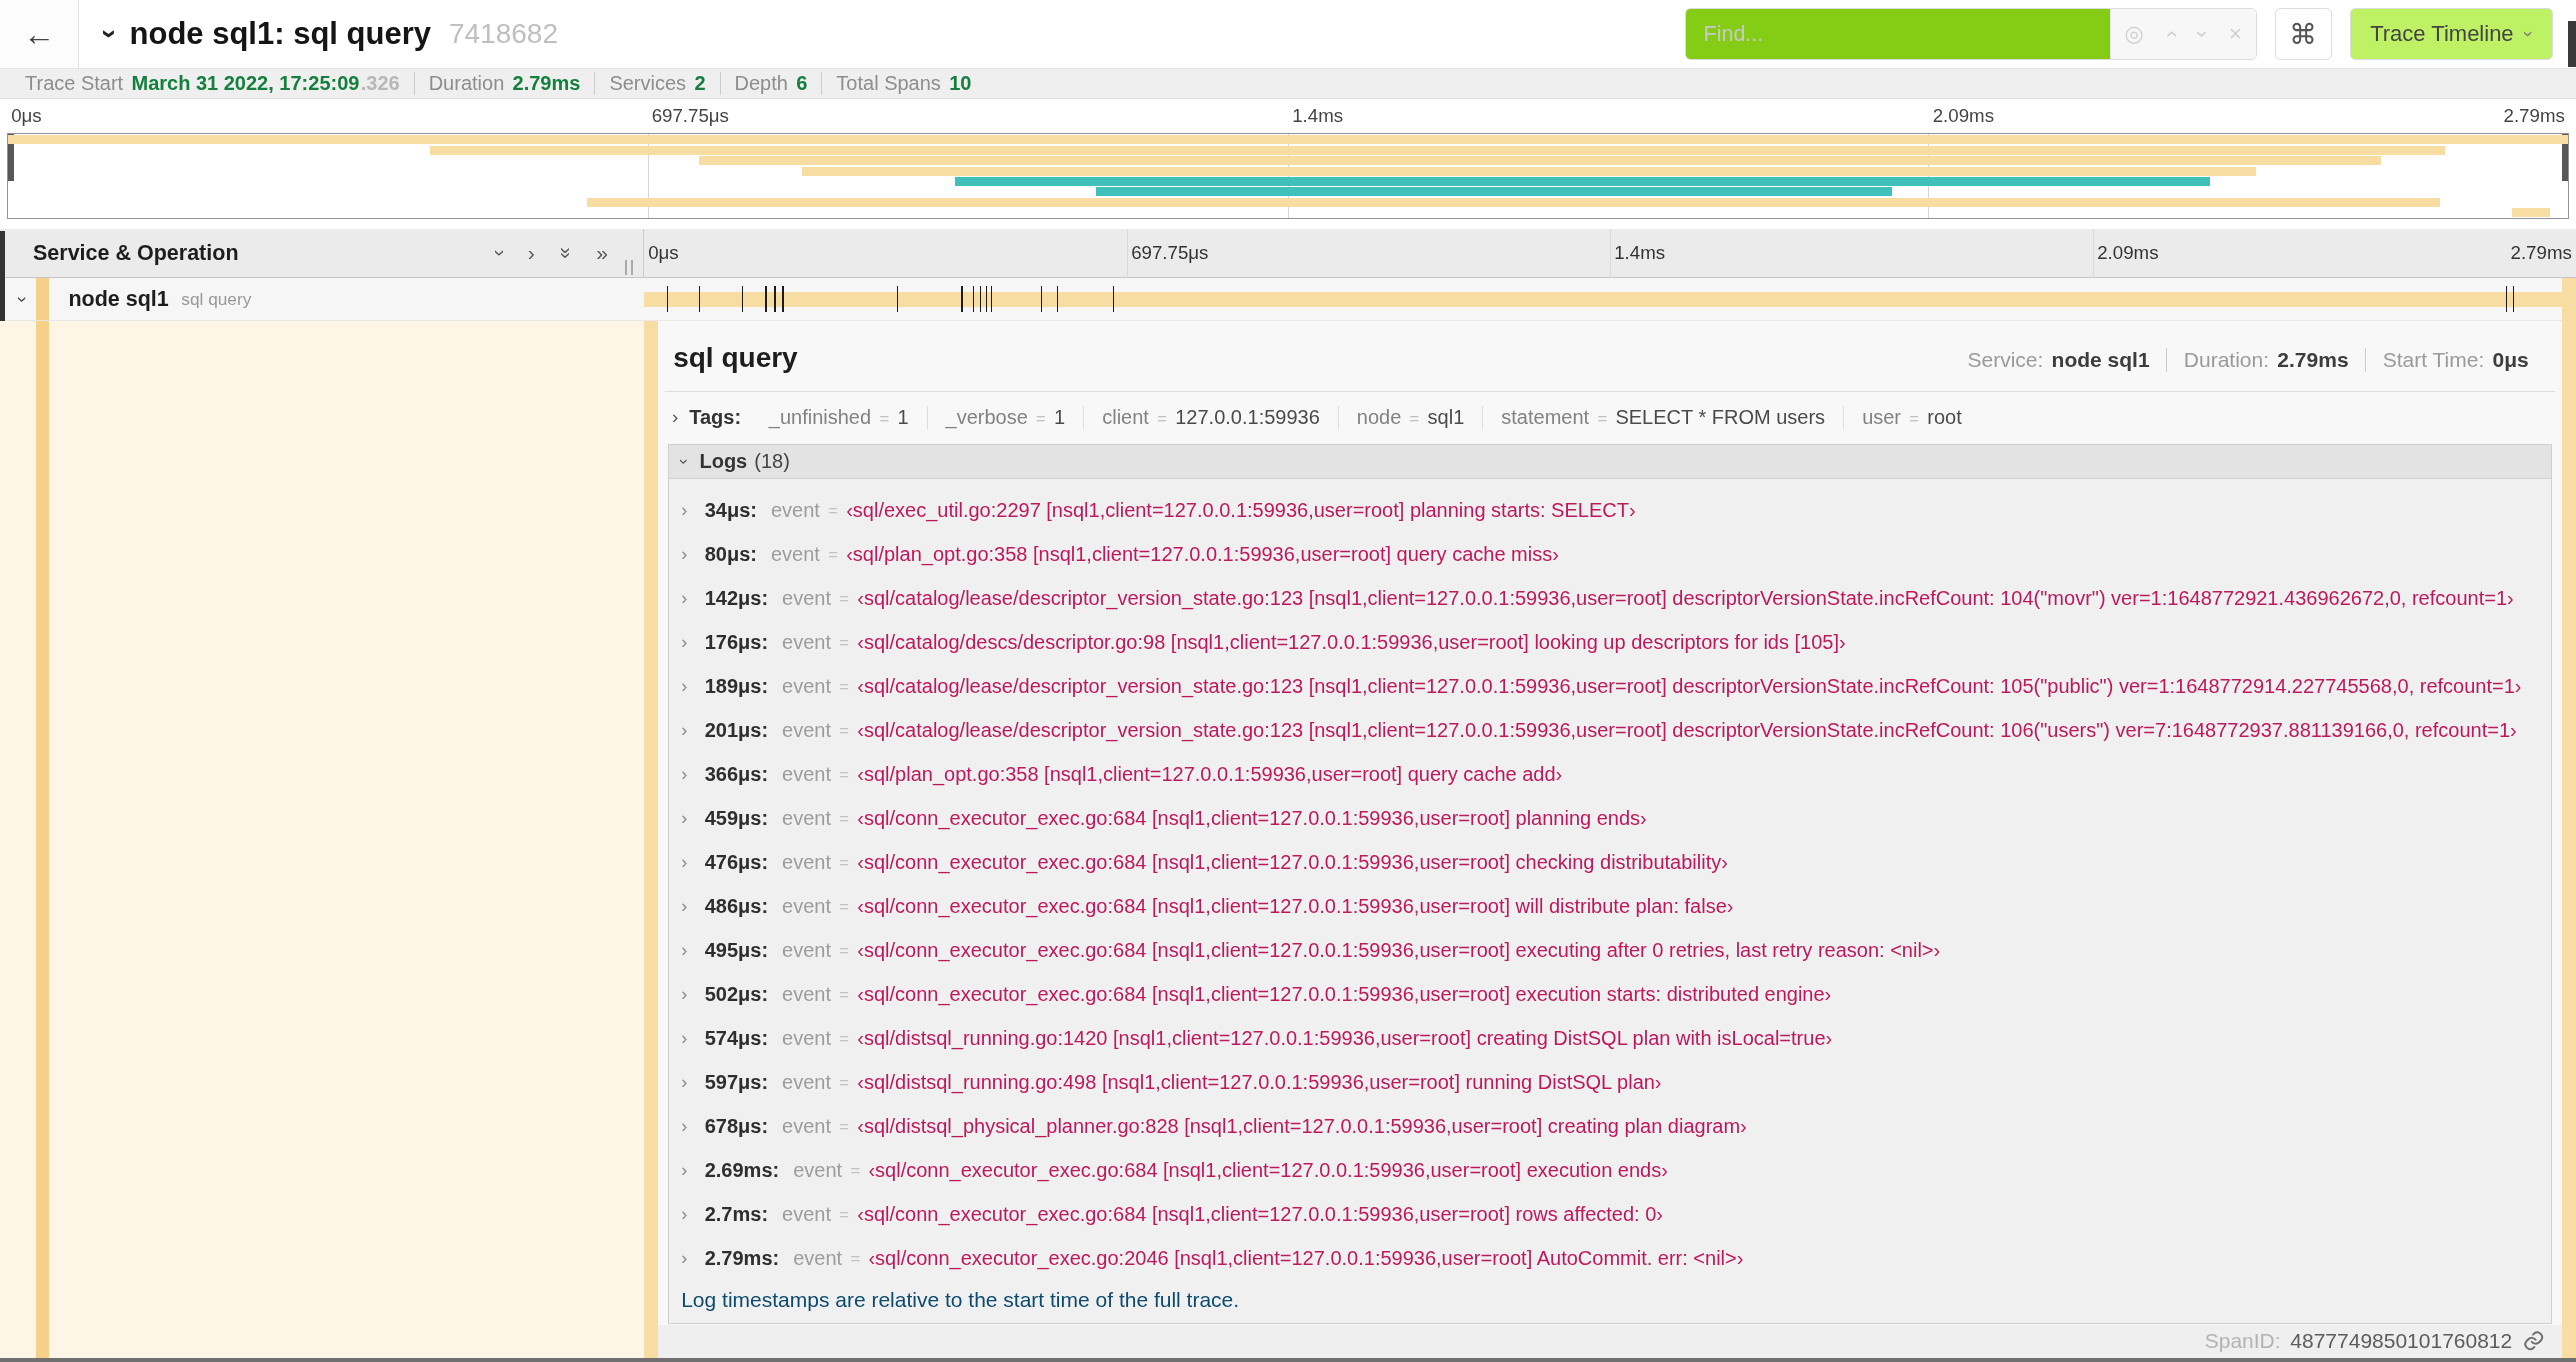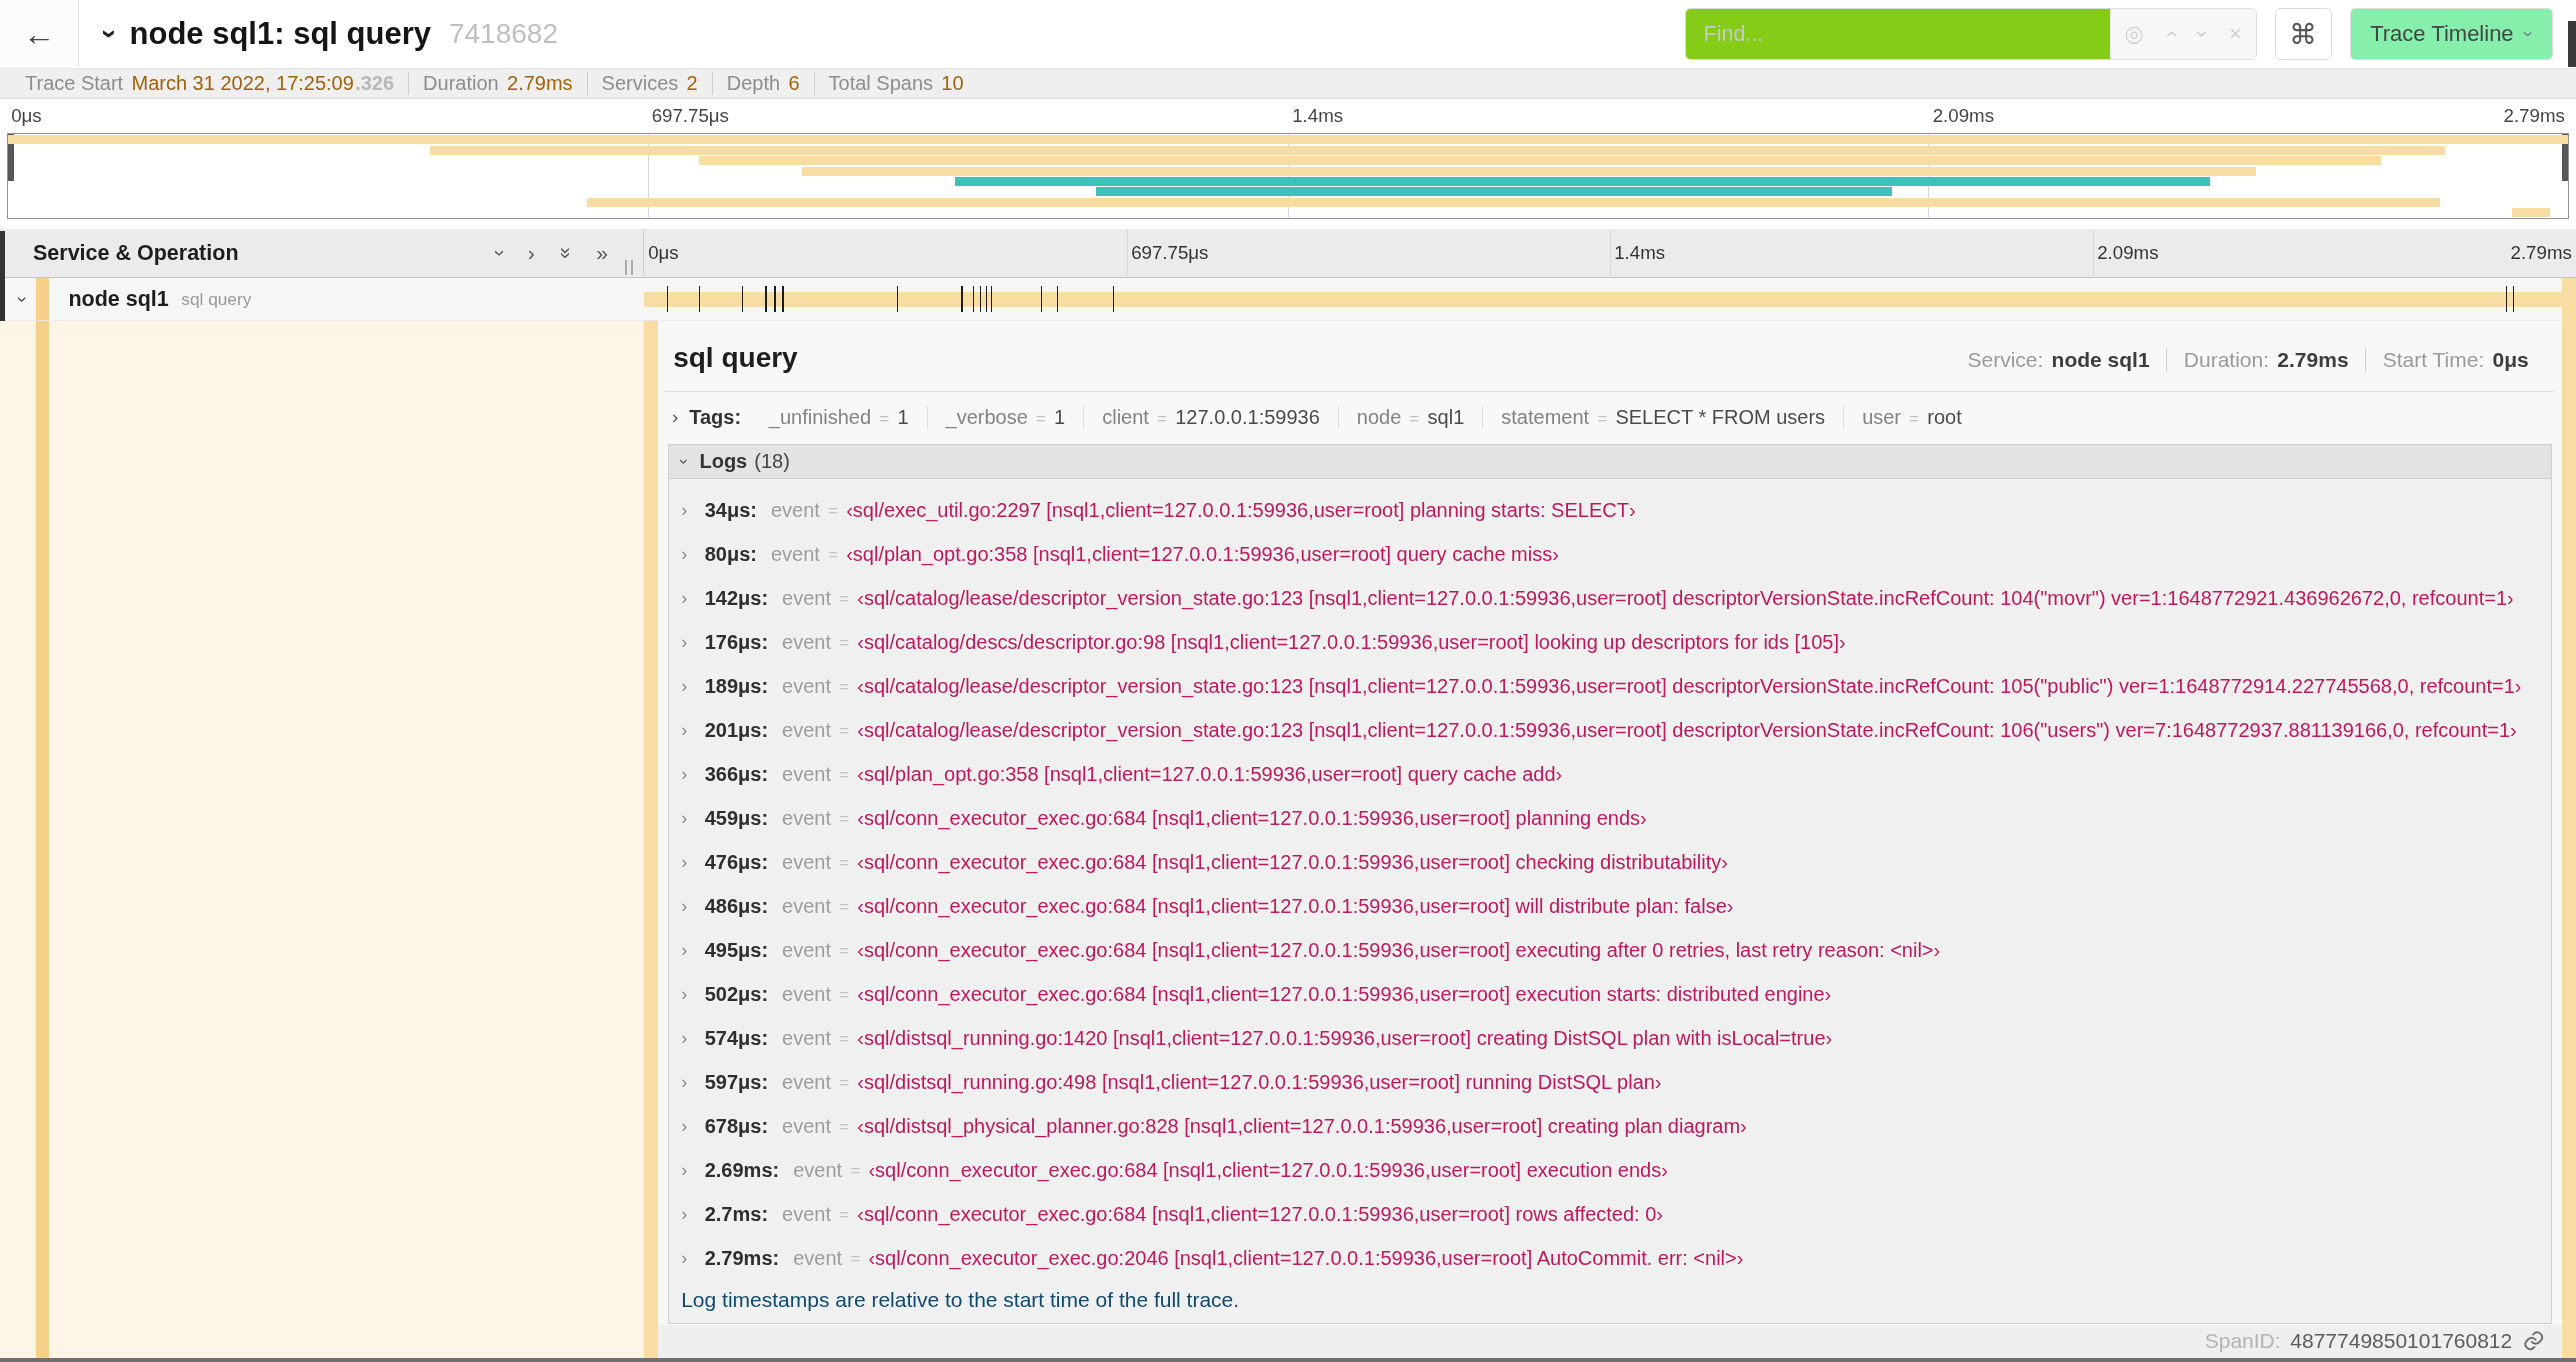--- a/index.html
+++ b/index.html
@@ -20,30 +20,30 @@
   .find-input::placeholder{color:#c9c9c9;}
   .find-tools{display:flex;align-items:center;background:#f7f7f7;border-left:0.7px solid #e6e6e6;
               padding:0 14px;gap:23.5px;color:#cfcfcf;font-size:22px;}
   .tool-ic{cursor:pointer;line-height:1;}
   .chev{display:inline-block;line-height:1;}
   .chev.up{transform:rotate(-90deg);}
   .chev.down{transform:rotate(90deg);}
   .sq-btn{height:50px;width:55px;border:0.7px solid #dcdcdc;border-radius:5.5px;display:flex;align-items:center;
           justify-content:center;font-size:28px;color:#555;background:#fff;cursor:pointer;}
   .view-btn{height:50px;border:0.7px solid #dcdcdc;border-radius:5.5px;display:flex;align-items:center;gap:12.5px;
-            padding:0 19.4px;font-size:22px;color:#444;background:#86efac;cursor:pointer;}
+            padding:0 19.4px;font-size:22px;color:#444;background:#bef264;cursor:pointer;}
   .view-btn .chev{font-size:18px;color:#777;}
   .corner-mark{position:absolute;right:0;top:21px;width:8.3px;height:46px;background:#3a3a3a;}
   
   .infobar{position:absolute;top:69px;left:0;right:0;height:29px;background:#efefef;border-bottom:0.7px solid #dedede;
            display:flex;align-items:center;padding-left:11px;font-size:20px;}
   .info-item{display:flex;align-items:baseline;gap:8.3px;padding:0 14px;}
   .info-item + .info-item{border-left:0.7px solid #ccc;}
   .info-label{color:#8d8d8d;}
-  .info-value{color:#a16207;font-weight:400;}
+  .info-value{color:#15803d;font-weight:700;}
   .info-suffix{color:#b8b8b8;font-weight:700;margin-left:-7px;}
   
   .mm-labels{position:absolute;top:101px;left:7px;right:7px;height:30.5px;}
   .ticks .tickl{position:absolute;top:4.2px;font-size:18.7px;color:#444;}
   .ticks .tickl.end{left:auto!important;}
   .mm-canvas{position:absolute;top:133px;left:7px;right:7px;height:84px;border:0.7px solid #939393;background:#fff;overflow:hidden;}
   .mmbar{position:absolute;height:9px;}
   .gline{position:absolute;top:0;bottom:0;width:0.7px;background:rgba(0,0,0,0.16);}
   .mm-handle{position:absolute;top:0;width:6.2px;height:47px;background:#575757;}
   

